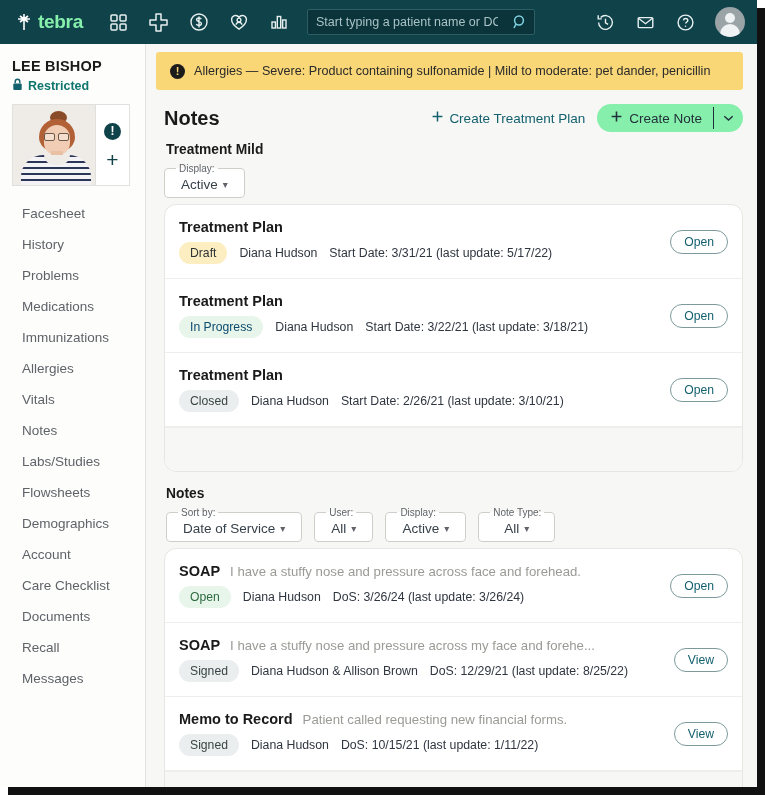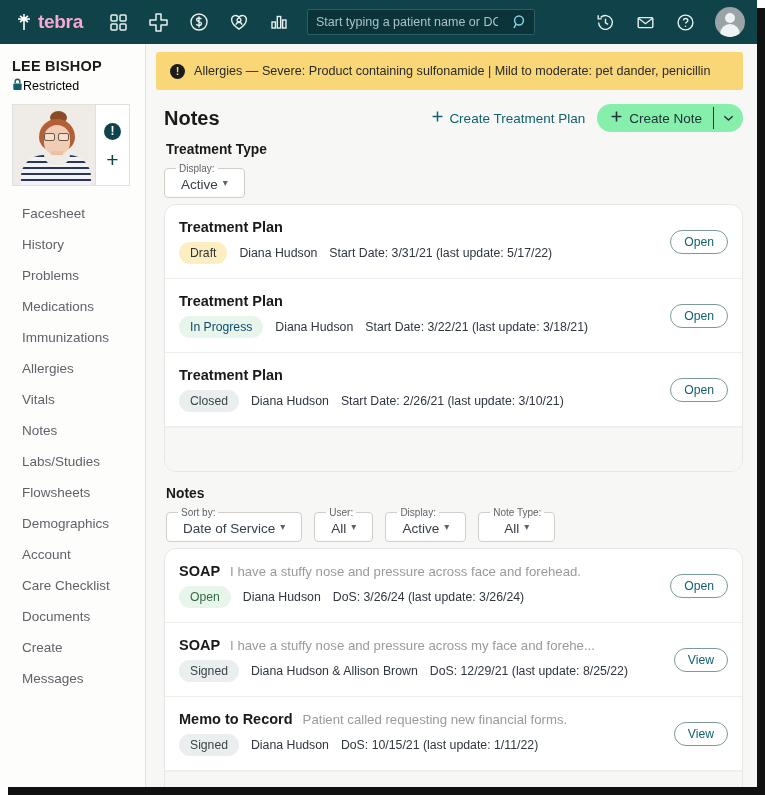--- a/index.html
+++ b/index.html
@@ -20,21 +20,21 @@
   .shadow-b { position:absolute; top:787px; left:8px; width:757px; height:8px; background:#111; }
 
   
   .topbar {
     height: 44px; background: #10424a;
     display: flex; align-items: center;
     padding: 0 12px 0 14px; gap: 0;
   }
   .logo { display:flex; align-items:center; gap:4px; color:#fff; }
   .logo-mark { width:20px; height:20px; }
-  .logo-text { font-size:19px; font-weight:700; letter-spacing:-0.3px; color:#f9a8d4; }
+  .logo-text { font-size:19px; font-weight:700; letter-spacing:-0.3px; color:#86efac; }
   .nav-icons { display:flex; align-items:center; gap:0; margin-left:16px; }
   .nicon {
     width:40px; height:34px; display:flex; align-items:center; justify-content:center;
     color:#e8f0f0; cursor:pointer;
   }
   .nicon svg { display:block; }
   .searchwrap {
     position:relative; margin-left:8px;
     width:228px; height:26px;
     background:#0a343a; border:1px solid #2d5e65; border-radius:2px;
@@ -59,21 +59,21 @@
 
   
   .body { display:flex; height: 743px; }
 
   
   .sidebar {
     width: 146px; background:#fdfdfc; border-right:1px solid #e3e3e0;
     padding: 10px 0 0 0; flex:0 0 146px;
   }
   .pt-name { font-size:14.5px; font-weight:700; color:#1a1a1a; letter-spacing:0.2px; padding:4px 0 2px 12px; }
-  .pt-restricted { display:flex; align-items:center; padding:2px 0 0 12px; color:#000000; font-size:12.5px; }
+  .pt-restricted { display:flex; align-items:center; gap:5px; padding:2px 0 0 12px; color:#0f766e; font-size:12.5px;font-weight:bold; }
   .photo-row { display:flex; padding:10px 0 0 12px; }
   .photo {
     width:84px; height:82px; border:1px solid #e0e0dd; background:#efece8;
     position:relative; overflow:hidden;
   }
   .ph-bun { position:absolute; left:37px; top:6px; width:17px; height:13px; border-radius:50%; background:#8a4b28; }
   .ph-hair { position:absolute; left:26px; top:14px; width:36px; height:32px; border-radius:18px 18px 14px 14px; background:#b26136; }
   .ph-face { position:absolute; left:31px; top:20px; width:26px; height:30px; border-radius:13px 13px 12px 12px; background:#f0cdb4; }
   .ph-g1 { position:absolute; left:31px; top:28px; width:11px; height:8px; border:1.5px solid #6a5a4a; border-radius:2px; background:rgba(255,255,255,0.35); }
   .ph-g2 { position:absolute; left:45px; top:28px; width:11px; height:8px; border:1.5px solid #6a5a4a; border-radius:2px; background:rgba(255,255,255,0.35); }
@@ -119,21 +119,21 @@
   .btn-primary .caret { padding:0 9px; display:flex; align-items:center; height:28px; font-size:11px; }
 
   .section-title { font-size:13.8px; font-weight:700; color:#1a1a1a; margin:10px 0 6px 2px; }
 
   
   .fs {
     border:1px solid #cfcfca; border-radius:4px; background:#fff;
     padding:2px 10px 5px 10px; display:inline-block; position:relative;
   }
   .fs legend { font-size:10px; color:#5f6368; padding:0 3px; margin-left:1px; }
-  .fs .val { font-size:13.5px; color:#37414a; display:flex; align-items:flex-start; justify-content:center; gap:5px; padding:1px 6px 0 6px; cursor:pointer; }
+  .fs .val { font-size:13.5px; color:#37414a; display:flex; align-items:center; justify-content:center; gap:5px; padding:1px 6px 0 6px; cursor:pointer; }
   .chev { font-size:10px; color:#5f6368; }
 
   .card {
     background:#fff; border:1px solid #e6e6e2; border-radius:12px; margin-top:6px; overflow:hidden;
   }
   .row {
     display:flex; align-items:center; padding:14px 14px 14px 14px; border-bottom:1px solid #eeeeea; min-height:72px;
   }
   .row:last-child { border-bottom:none; }
   .row-main { flex:1; min-width:0; }
@@ -287,21 +287,21 @@
         <div class="navitem">Immunizations</div>
         <div class="navitem">Allergies</div>
         <div class="navitem">Vitals</div>
         <div class="navitem">Notes</div>
         <div class="navitem">Labs/Studies</div>
         <div class="navitem">Flowsheets</div>
         <div class="navitem">Demographics</div>
         <div class="navitem">Account</div>
         <div class="navitem">Care Checklist</div>
         <div class="navitem">Documents</div>
-        <div class="navitem">Create</div>
+        <div class="navitem">Recall</div>
         <div class="navitem">Messages</div>
       </div>
     </div>
 
     <div class="main">
 
       <div class="banner">
         <span class="banner-ic">!</span>
         <span class="banner-txt">Allergies — Severe: Product containing sulfonamide | Mild to moderate: pet dander, penicillin</span>
       </div>
@@ -332,21 +332,21 @@
               <span class="caret">
                 <svg width="11" height="8" viewBox="0 0 11 8" fill="none" stroke="#22313a" stroke-width="1.4">
                   <path d="m1.3 2.2 4.2 3.8 4.2-3.8"></path>
                 </svg>
               </span>
             </div>
           </div>
         </div>
 
         
-        <div class="section-title">Treatment Type</div>
+        <div class="section-title">Treatment Mild</div>
 
         <fieldset class="fs">
           <legend>Display:</legend>
           <div class="val">
             <span>Active</span>
             <span class="chev">▾</span>
           </div>
         </fieldset>
 
         <div class="card">

